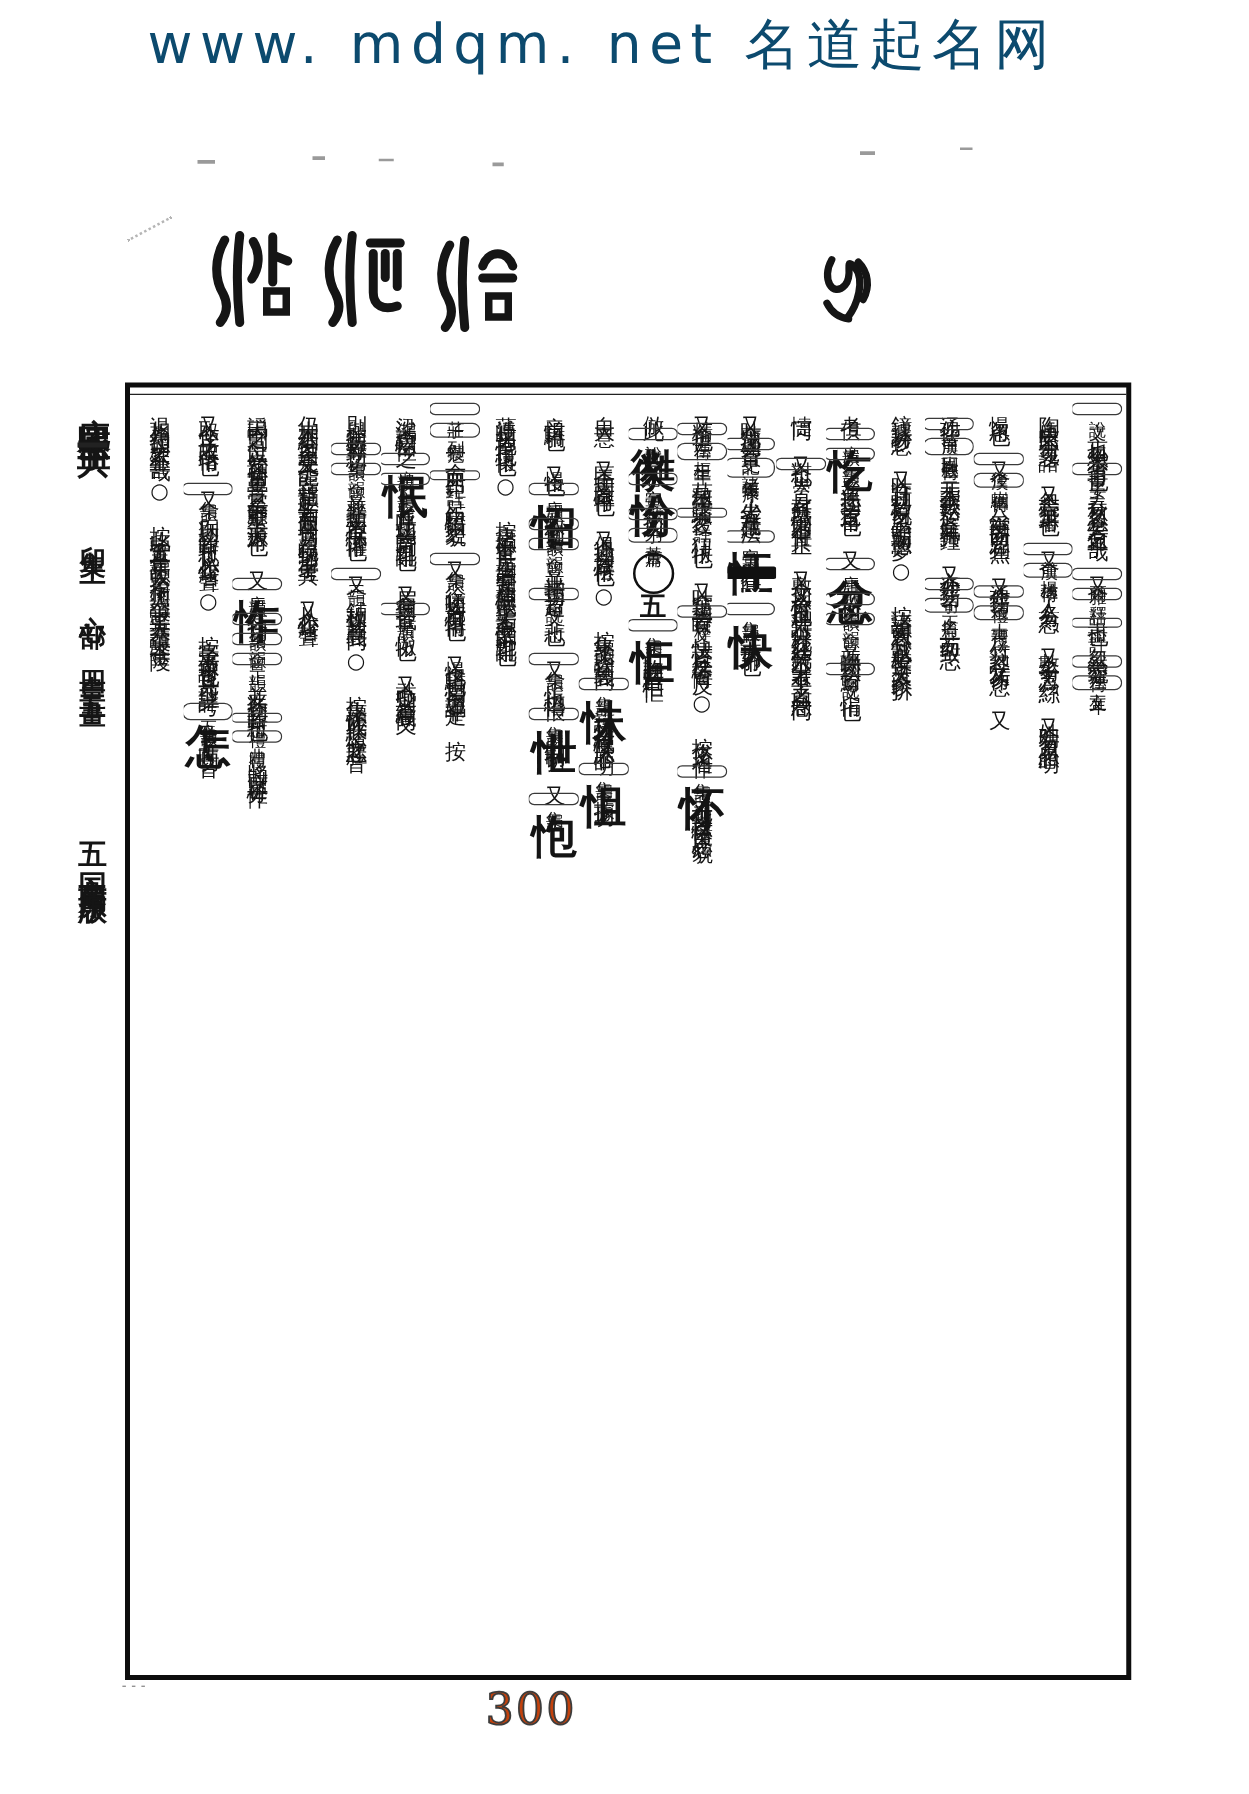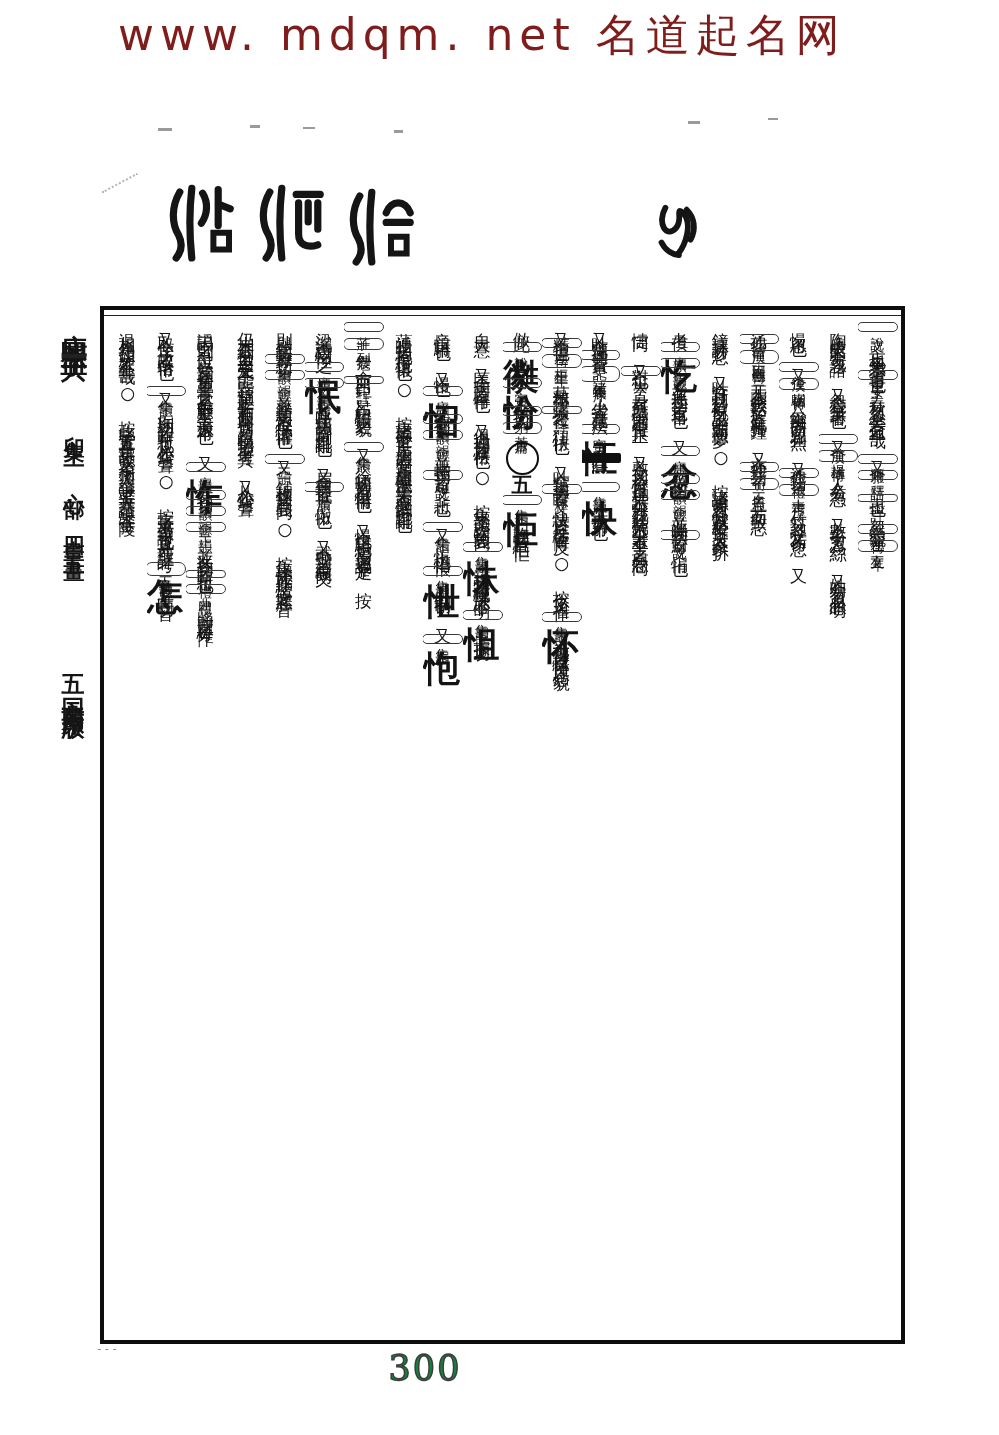--- a/index.html
+++ b/index.html
@@ -5,21 +5,21 @@
   html,body{margin:0;padding:0;}
   body{
     width:999px;height:1435px;position:relative;background:#ffffff;
     font-family:"DejaVu Serif","Liberation Serif",serif;color:#111;
     overflow:hidden;
   }
   
   .watermark{
     position:absolute;left:118px;top:6px;width:800px;
     font-family:"DejaVu Sans","Liberation Sans",sans-serif;
-    font-size:44px;letter-spacing:6px;color:#7f1d1d;font-weight:400;
+    font-size:44px;letter-spacing:6px;color:#0c4a6e;font-weight:400;
     white-space:nowrap;
   }
   
   .noise{position:absolute;background:#9a9a9a;}
   
   .seal{position:absolute;width:72px;height:84px;}
   .seal svg{width:100%;height:100%;}
   .scratch{position:absolute;width:40px;height:1px;border-top:2px dotted #b5b5b5;transform:rotate(-28deg);}
   
   .spine{
@@ -67,21 +67,21 @@
   .circle-marker{
     display:inline-block;font-size:21px;font-weight:bold;
     width:29px;height:29px;line-height:29px;text-align:center;
     border:2.5px solid #101010;border-radius:50%;margin:5px 0;
     letter-spacing:0;
   }
   
   .pagenum{
     position:absolute;left:355px;top:1348px;width:140px;text-align:center;
     font-size:35px;font-family:"DejaVu Serif","Liberation Serif",serif;
-    color:#15803d;-webkit-text-stroke:1.4px #3c3c3c;
+    color:#c2410c;-webkit-text-stroke:1.4px #3c3c3c;
     text-shadow:0 0 1px #555;letter-spacing:2px;
   }
   .corner-mark{
     position:absolute;left:96px;top:1342px;font-size:11px;color:#777;
     letter-spacing:1px;font-family:"DejaVu Sans Mono","Liberation Mono",monospace;
   }
 </style>
 </head>
 <body>
 

